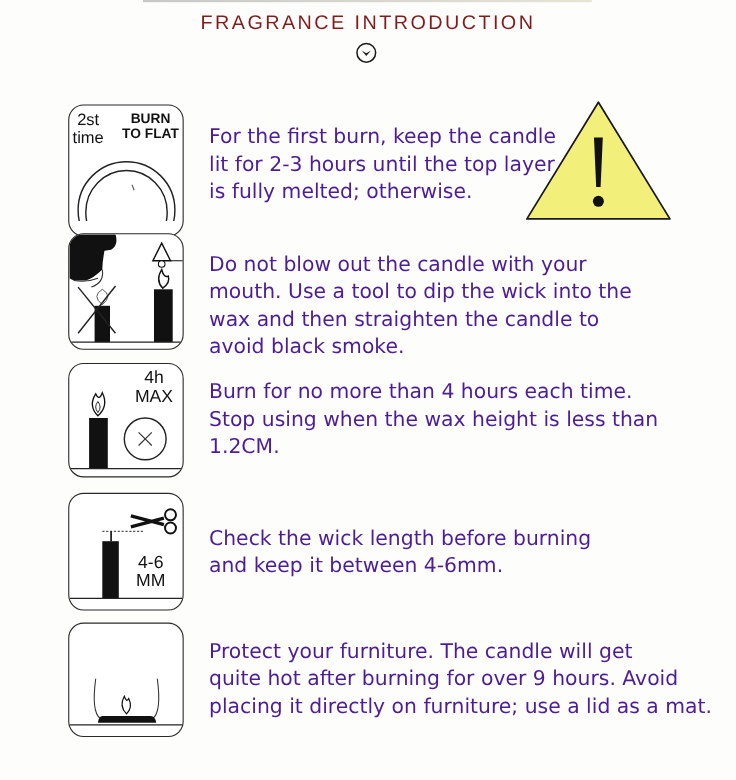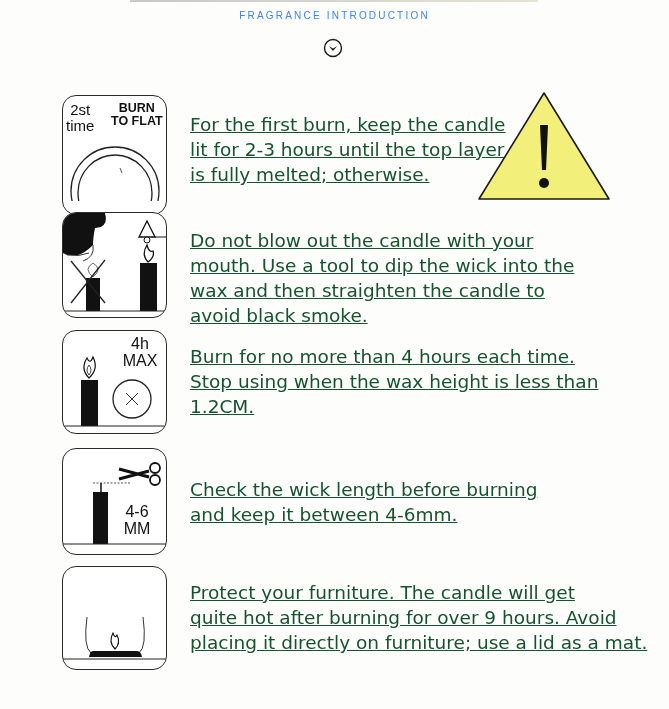--- a/index.html
+++ b/index.html
@@ -9,37 +9,36 @@
     font-family: "DejaVu Sans", "Liberation Sans", sans-serif;
     color: #1b1b1b;
   }
   .topline {
     position: absolute; left: 130px; top: 0; width: 408px; height: 2px;
     background: linear-gradient(to right, #c8c8c8, #e6e4d4);
   }
   .title {
     position: absolute; left: 0; right: 0; top: 10px; text-align: center;
     font-family: "Liberation Sans", sans-serif;
-    font-size: 10px; letter-spacing: 2.2px; color: #3b82f6;
+    font-size: 18px; letter-spacing: 2.2px; color: #7f1d1d;
   }
   .chev {
     position: absolute; left: 323px; top: 38px; width: 20px; height: 20px;
   }
   .box {
     position: absolute; left: 62px; width: 105px;
     border: 1.5px solid #2a2a2a; border-radius: 14px;
     box-sizing: border-box; background: #fff; overflow: hidden;
   }
   .box svg { position: absolute; left: 0; top: 0; }
   .desc {
     position: absolute; left: 190px;
     font-family: "DejaVu Sans", sans-serif;
-    font-size: 18.5px; line-height: 25px; color: #14532d;
+    font-size: 18.5px; line-height: 25px; color: #4c1d95;
     white-space: pre-line;
-    text-decoration: underline;
   }
   .ilabel {
     position: absolute; font-family: "Liberation Sans", sans-serif;
     color: #111; text-align: center; line-height: 1.05;
   }
   .warn { position: absolute; left: 476px; top: 90px; width: 136px; height: 112px; }
 </style>
 </head>
 <body>
 

